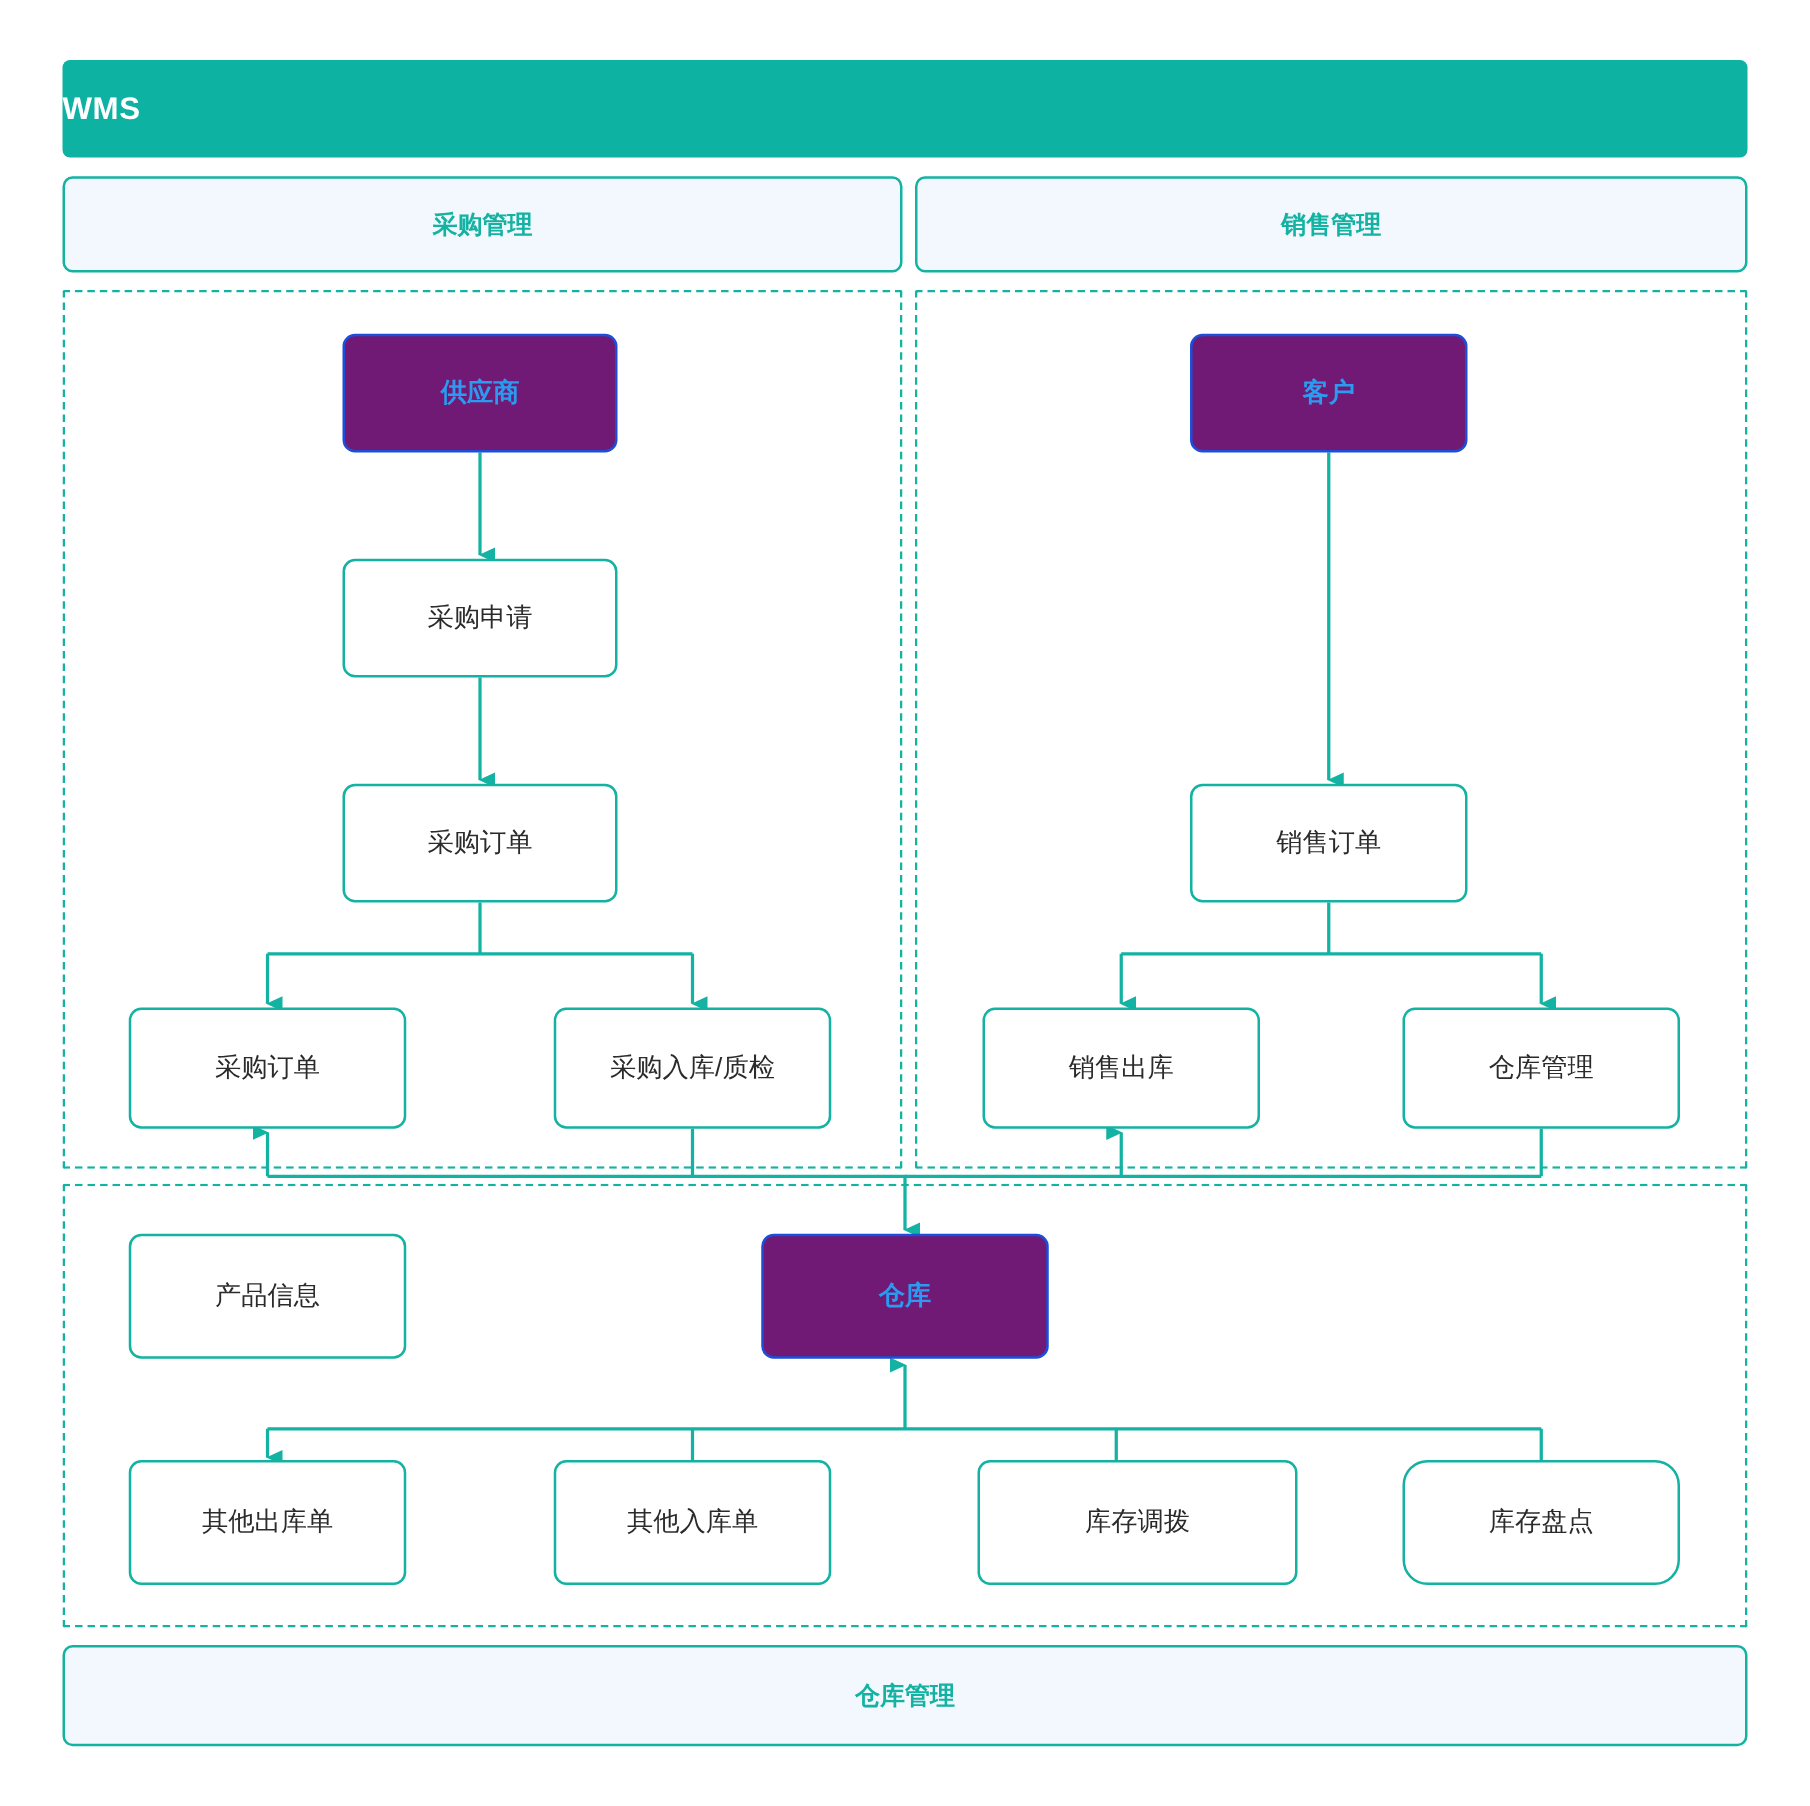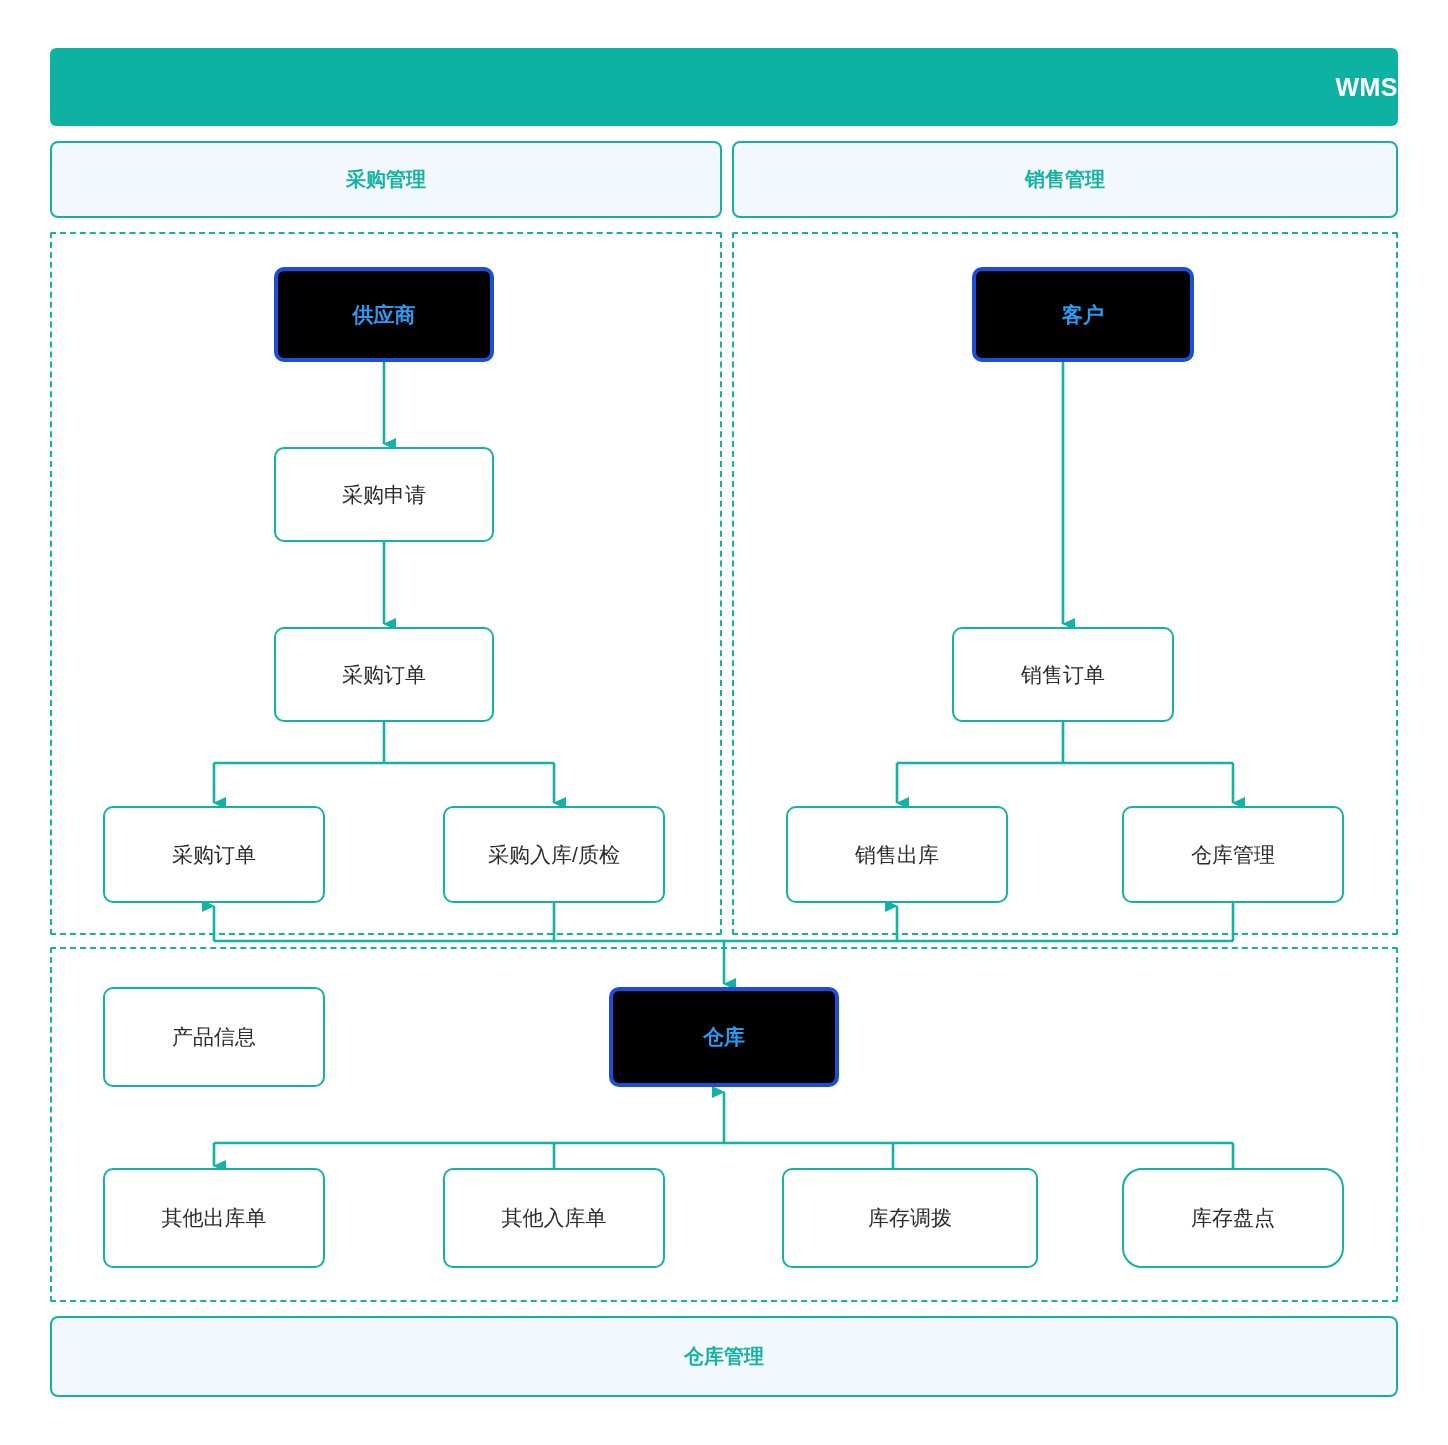--- a/index.html
+++ b/index.html
@@ -22,21 +22,21 @@
   .banner {
     position: absolute;
     left: 50px;
     top: 48px;
     width: 1348px;
     height: 78px;
     background: #0EB2A3;
     border-radius: 6px;
     display: flex;
     align-items: center;
-    justify-content: flex-end;
+    justify-content: flex-start;
     box-sizing: border-box;
   }
   .banner-text {
     color: #ffffff;
     font-size: 25px;
     font-weight: bold;
     letter-spacing: 0.5px;
   }
 
   
@@ -94,37 +94,37 @@
     background: #ffffff;
     border: 2px solid #13B2A2;
     z-index: 3;
   }
   .node-label {
     font-size: 21px;
     color: #2b2b2b;
     line-height: 1.2;
   }
   .node.accent {
-    background: #000000;
-    border: 4px solid #1d4ed8;
+    background: #701a75;
+    border: 2px solid #1d4ed8;
   }
   .node.accent .node-label {
     color: #2A9BF0;
     font-weight: bold;
   }
 
   
   #n-supplier     { left: 274px; top: 267px; width: 220px; height: 95px; }
   #n-pur-request  { left: 274px; top: 447px; width: 220px; height: 95px; }
   #n-pur-order    { left: 274px; top: 627px; width: 220px; height: 95px; }
   #n-pur-return   { left: 103px; top: 806px; width: 222px; height: 97px; }
   #n-pur-inbound  { left: 443px; top: 806px; width: 222px; height: 97px; }
 
   
-  #n-customer     { left: 952px; top: 267px; width: 222px; height: 95px; margin-left: 20px; }
+  #n-customer     { left: 952px; top: 267px; width: 222px; height: 95px; }
   #n-sale-order   { left: 952px; top: 627px; width: 222px; height: 95px; }
   #n-sale-out     { left: 786px; top: 806px; width: 222px; height: 97px; }
   #n-sale-return  { left: 1122px;top: 806px; width: 222px; height: 97px; }
 
   
   #n-product      { left: 103px; top: 987px; width: 222px; height: 100px; }
   #n-warehouse    { left: 609px; top: 987px; width: 230px; height: 100px; }
   #n-other-out    { left: 103px; top: 1168px;width: 222px; height: 100px; }
   #n-other-in     { left: 443px; top: 1168px;width: 222px; height: 100px; }
   #n-transfer     { left: 782px; top: 1168px;width: 256px; height: 100px; }

